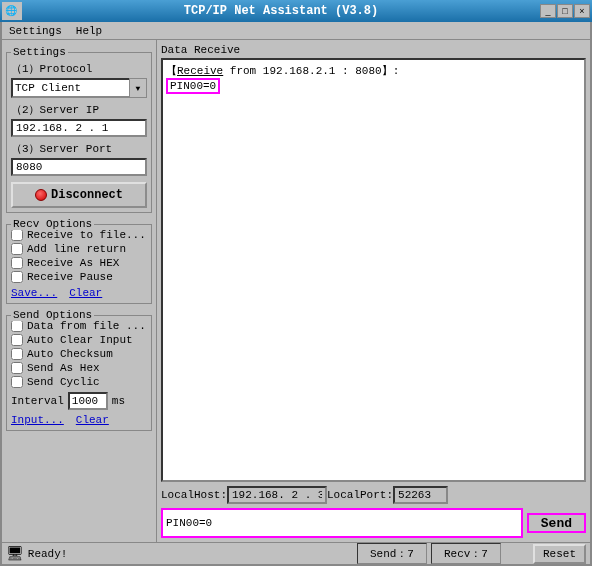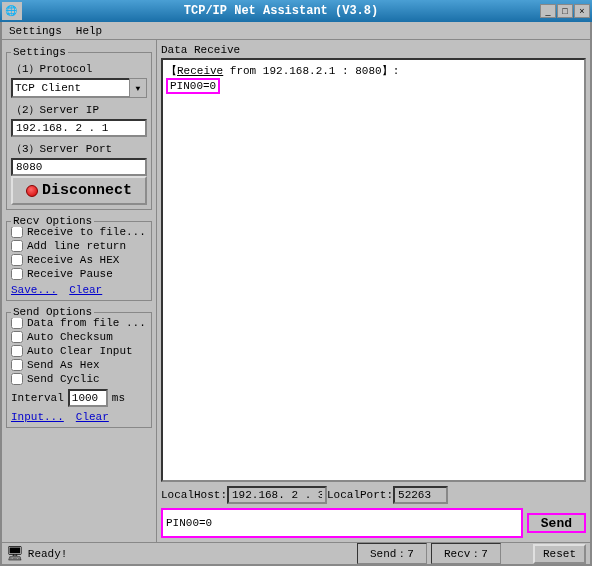--- a/index.html
+++ b/index.html
@@ -145,28 +145,29 @@
       justify-content: center;
       font-size: 8px;
       pointer-events: none;
     }
 
     .disconnect-btn {
       background: #c0c0c0;
       border: 2px outset #e0e0e0;
       padding: 4px 8px;
       font-family: 'Courier New', monospace;
-      font-size: 15px;
+      font-size: 12px;
       font-weight: bold;
       cursor: pointer;
       display: flex;
       align-items: center;
       gap: 4px;
       width: 100%;
       justify-content: center;
+      margin-top: 6px;
     }
     .red-circle {
       width: 12px;
       height: 12px;
       background: radial-gradient(circle at 40% 35%, #ff6666, #cc0000);
       border-radius: 50%;
       border: 1px solid #880000;
     }
 
     
@@ -424,25 +425,25 @@
 
       <div class="settings-box send-options">
         <span class="settings-label">Send Options</span>
 
         <div class="checkbox-row">
           <input type="checkbox" class="win-checkbox" style="">
           <span class="checkbox-label">Data from file ...</span>
         </div>
         <div class="checkbox-row">
           <input type="checkbox" class="win-checkbox" style="">
+          <span class="checkbox-label">Auto Clear Input</span>
+        </div>
+        <div class="checkbox-row">
+          <input type="checkbox" class="win-checkbox" style="">
           <span class="checkbox-label">Auto Checksum</span>
-        </div>
-        <div class="checkbox-row">
-          <input type="checkbox" class="win-checkbox" style="">
-          <span class="checkbox-label">Auto Clear Input</span>
         </div>
         <div class="checkbox-row">
           <input type="checkbox" class="win-checkbox" style="">
           <span class="checkbox-label">Send As Hex</span>
         </div>
         <div class="checkbox-row">
           <input type="checkbox" class="win-checkbox" style="">
           <span class="checkbox-label">Send Cyclic</span>
         </div>
         <div class="interval-row">

